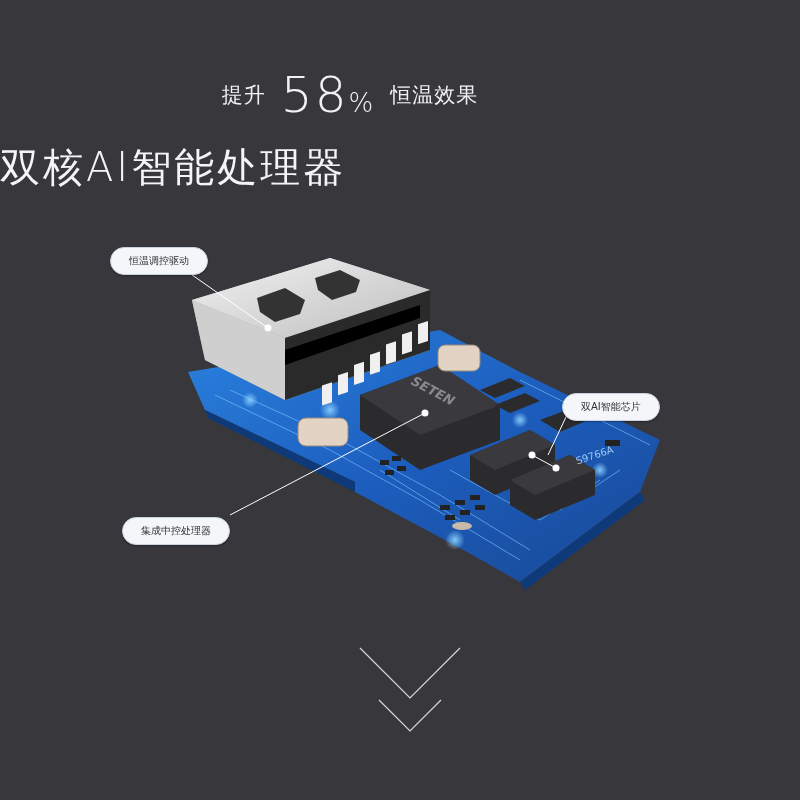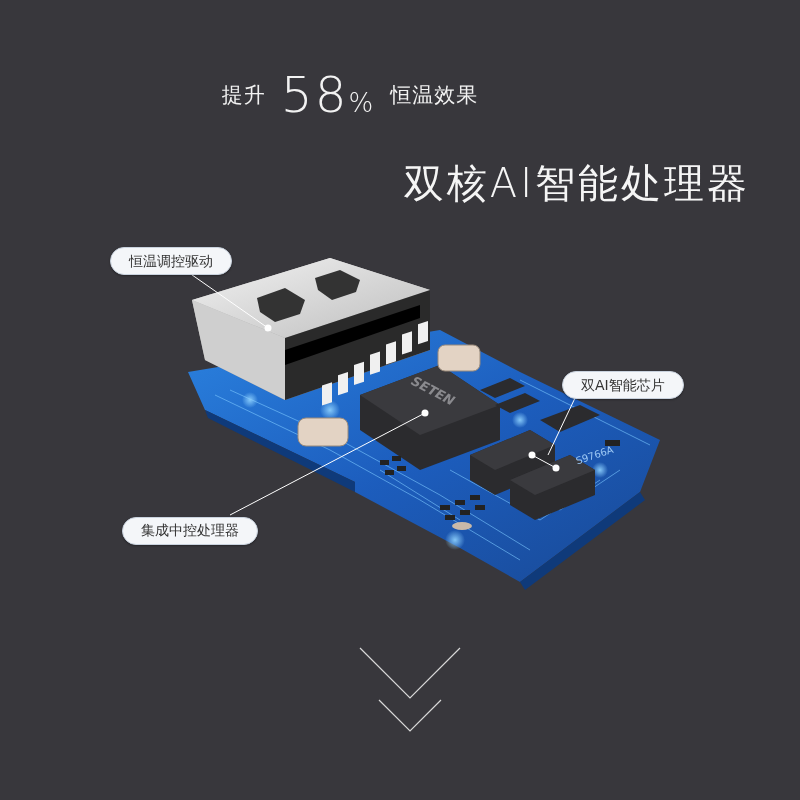--- a/index.html
+++ b/index.html
@@ -12,31 +12,31 @@
     .headline {
       position: absolute; left: 0; top: 66px; width: 700px;
       text-align: center; color: #f2f2f2;
       font-weight: 300;
     }
     .headline .small { font-size: 21px; vertical-align: middle; letter-spacing: 1px; }
     .headline .big { font-size: 50px; font-weight: 200; vertical-align: middle; margin: 0 10px; letter-spacing: 2px; }
     .headline .pct { font-size: 26px; font-weight: 200; }
     .title {
       position: absolute; left: 0; top: 140px; width: 750px;
-      text-align: right; color: #f5f5f5;
-      font-size: 40px; font-weight: 300; letter-spacing: 3px; margin-top: 16px;
+      text-align: left; color: #f5f5f5;
+      font-size: 40px; font-weight: 300; letter-spacing: 3px;
     }
     .callout {
       position: absolute;
       background: #f4f6f9;
       border: 1px solid #c9d2de;
       border-radius: 14px;
       height: 26px; line-height: 26px;
       padding: 0 18px;
-      font-size: 14px; color: #333;
+      font-size: 10px; color: #333;
       white-space: nowrap;
       box-shadow: 0 1px 2px rgba(0,0,0,0.3);
     }
     svg.art { position: absolute; left: 0; top: 0; }
   </style>
 </head>
 <body>
 
 <div class="headline">
   <span class="small">提升</span>
@@ -161,18 +161,18 @@
 
   <g stroke="#d8d8d8" stroke-width="1.2" fill="none">
     <polyline points="360,648 410,698 460,648"></polyline>
     <polyline points="379,700 410,731 441,700"></polyline>
   </g>
 </svg>
 
 <div class="callout" style="left:110px; top:247px;">
   <span>恒温调控驱动</span>
 </div>
-<div class="callout" style="left:562px; top:371px;">
+<div class="callout" style="left:562px; top:393px;">
   <span>双AI智能芯片</span>
 </div>
 <div class="callout" style="left:122px; top:517px;font-family:Liberation Serif, serif;">
   <span>集成中控处理器</span>
 </div>
 
 </body></html>

